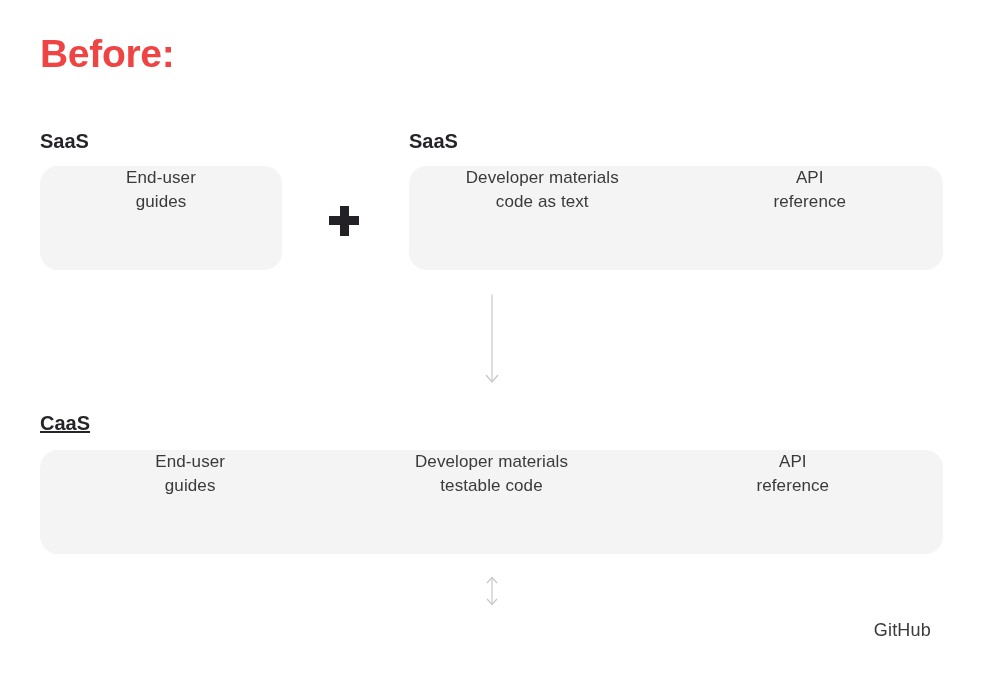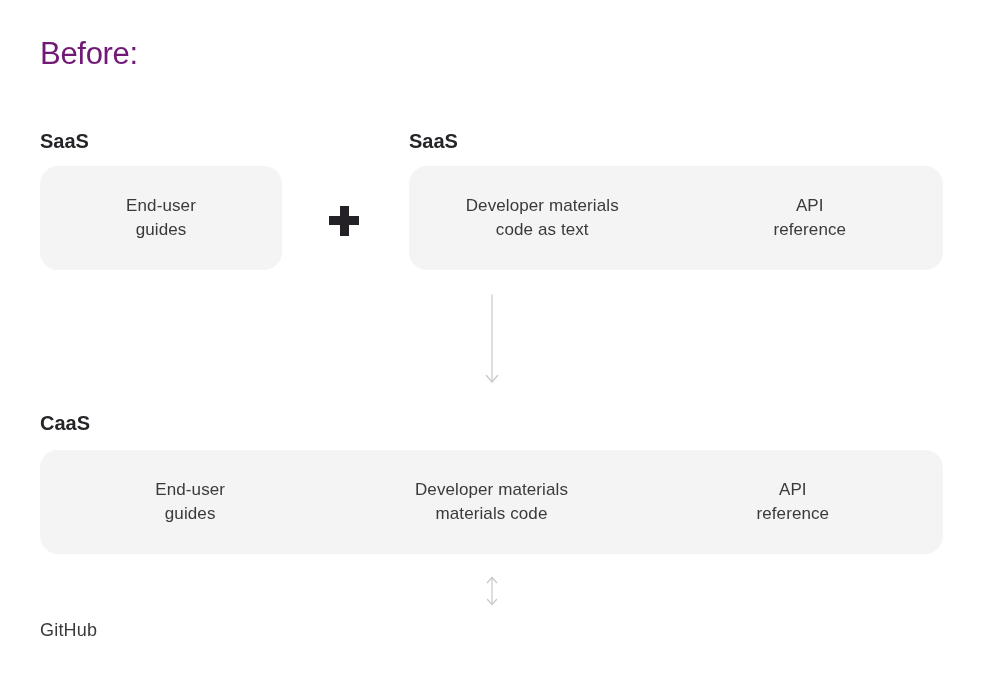--- a/index.html
+++ b/index.html
@@ -11,48 +11,48 @@
   }
   .canvas {
     position: relative;
     width: 984px; height: 676px;
     background: #ffffff;
     color: #262428;
   }
   .section-heading {
     position: absolute;
     left: 40px;
-    font-size: 31px;
+    font-size: 39px;
     line-height: 34px;
-    font-weight: 400;
+    font-weight: 700;
     letter-spacing: -0.3px;
-    color: #701a75;
+    color: #ef4444;
   }
   .h-before { top: 37px; }
   .h-after  { top: 320px; }
 
   .group-label {
     position: absolute;
     text-align: left;
     font-size: 20px;
     line-height: 24px;
     font-weight: 700;
     color: #262428;
   }
   .label-saas-left  { left: 40px;  top: 129px; width: 242px; }
   .label-saas-right { left: 409px; top: 129px; width: 534px; }
-  .label-caas       { left: 40px;  top: 411px; width: 903px; }
+  .label-caas       { left: 40px;  top: 411px; width: 903px; text-decoration: underline; }
 
   .doc-box {
     position: absolute;
     background: #f4f4f4;
     border-radius: 18px;
     display: flex;
     flex-direction: row;
-    align-items: center;
+    align-items: flex-start;
   }
   .box-a { left: 40px;  top: 166px; width: 242px; height: 104px; }
   .box-b { left: 409px; top: 166px; width: 534px; height: 104px; }
   .box-c { left: 40px;  top: 450px; width: 903px; height: 104px; }
 
   .doc-cell {
     flex: 1 1 0;
     display: flex;
     flex-direction: column;
     align-items: center;
@@ -87,22 +87,22 @@
     left: 25.5px; top: 15.5px;
     width: 9px; height: 30px;
   }
 
   .arrow-svg { position: absolute; display: block; }
   .arrow-down   { left: 482px; top: 294px; }
   .arrow-updown { left: 482px; top: 574px; }
 
   .github-label {
     position: absolute;
-    left: 40px; top: 618px; width: 903px;
-    text-align: left;
+    left: 28px; top: 618px; width: 903px;
+    text-align: right;
     font-size: 18px;
     line-height: 24px;
     font-weight: 400;
     color: #3a3a3a;
     letter-spacing: 0.2px;
   }
 </style>
 </head>
 <body>
 
@@ -144,21 +144,21 @@
 
   <div class="group-label label-caas">CaaS</div>
   <div class="doc-box box-c">
     <div class="doc-cell">
       <span>End-user</span>
       <span>guides</span>
     </div>
     <div class="vdiv"></div>
     <div class="doc-cell">
       <span>Developer materials</span>
-      <span>materials code</span>
+      <span>testable code</span>
     </div>
     <div class="vdiv"></div>
     <div class="doc-cell">
       <span>API</span>
       <span>reference</span>
     </div>
   </div>
 
   <svg class="arrow-svg arrow-updown" width="20" height="34" viewBox="0 0 20 34" fill="none">
     <line x1="10" y1="3.5" x2="10" y2="30.5" stroke="#c8c8c8" stroke-width="1.2"></line>

